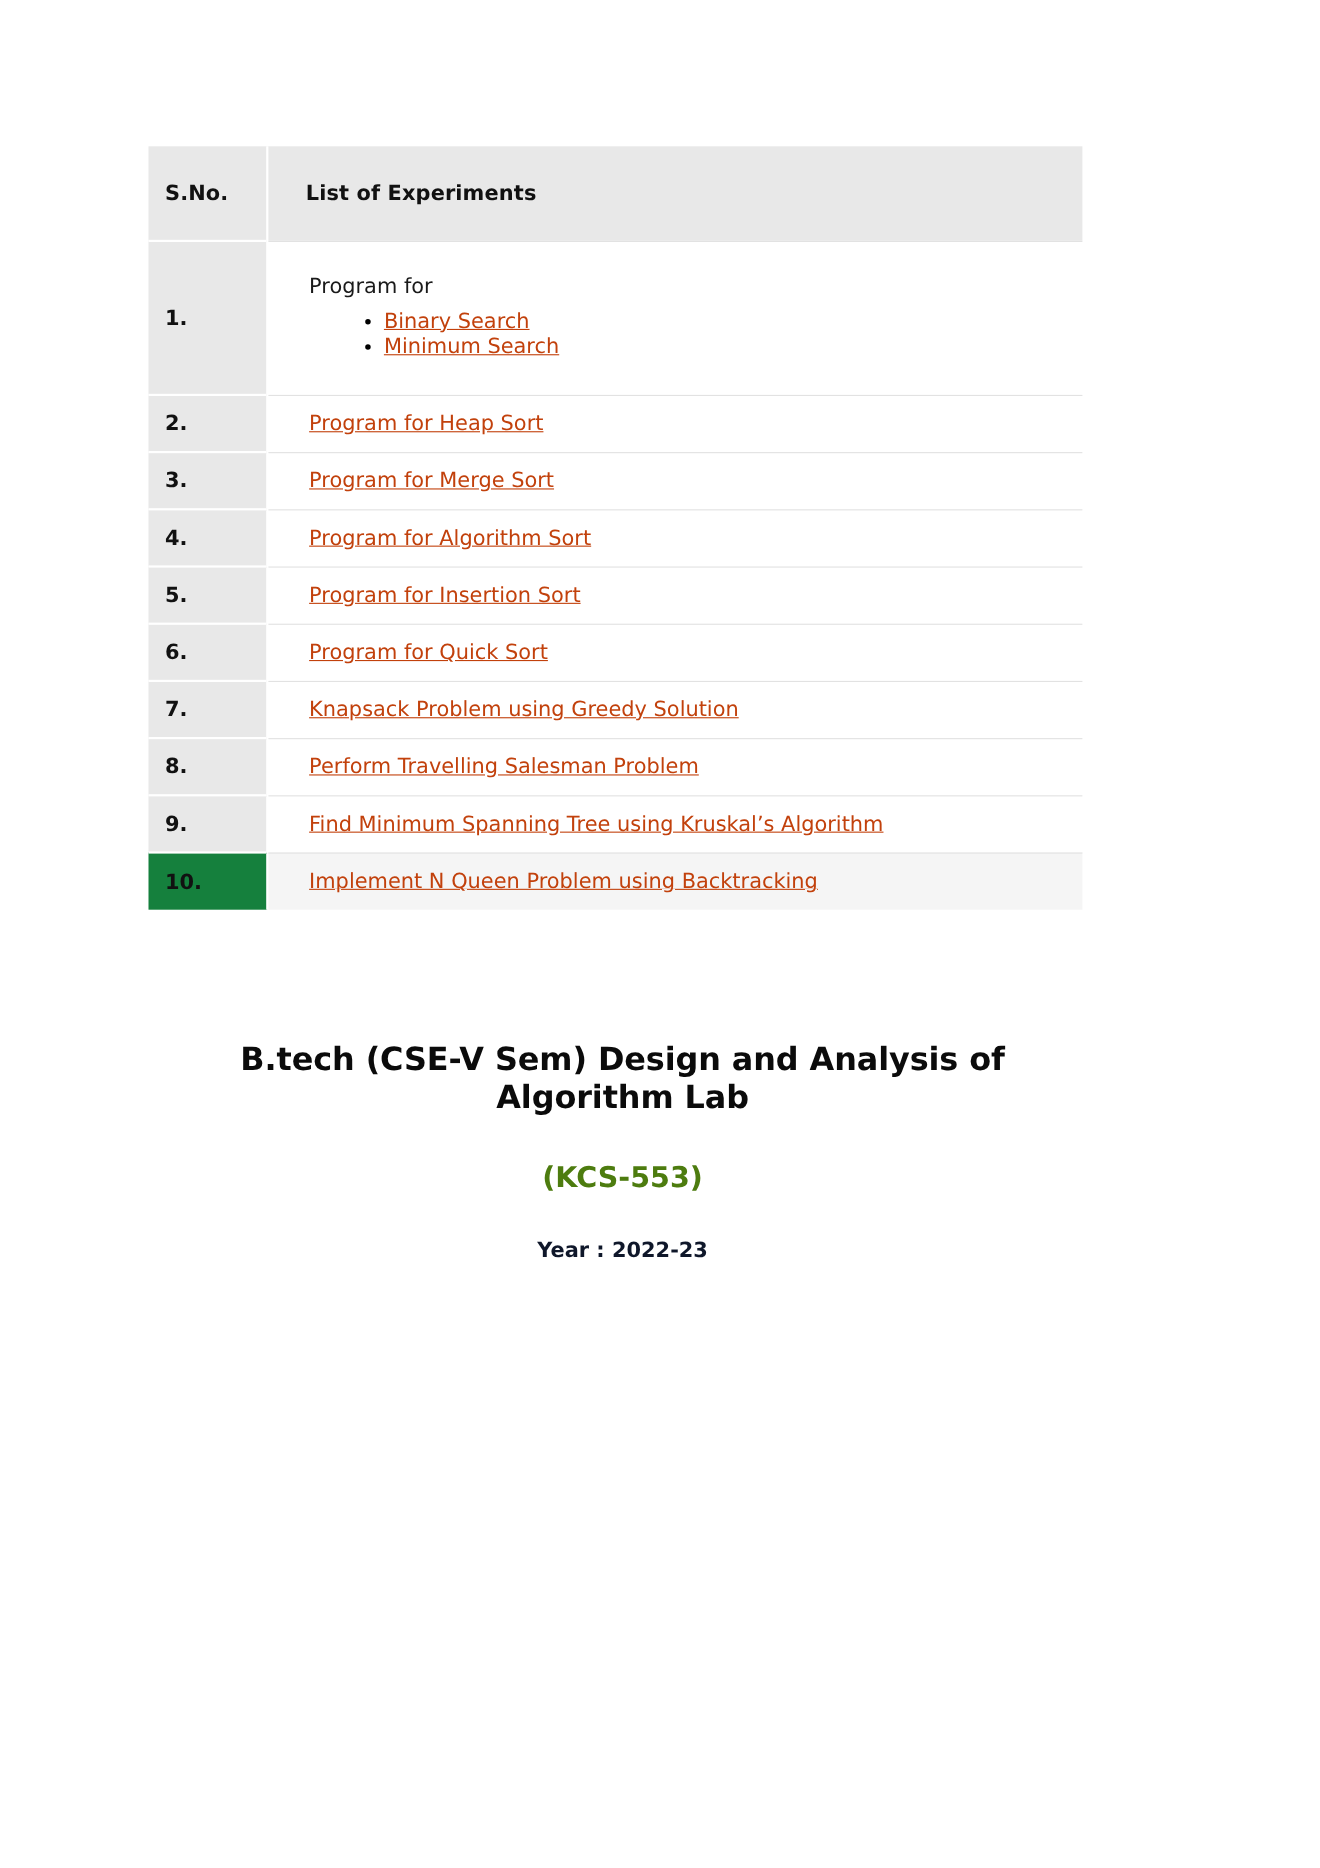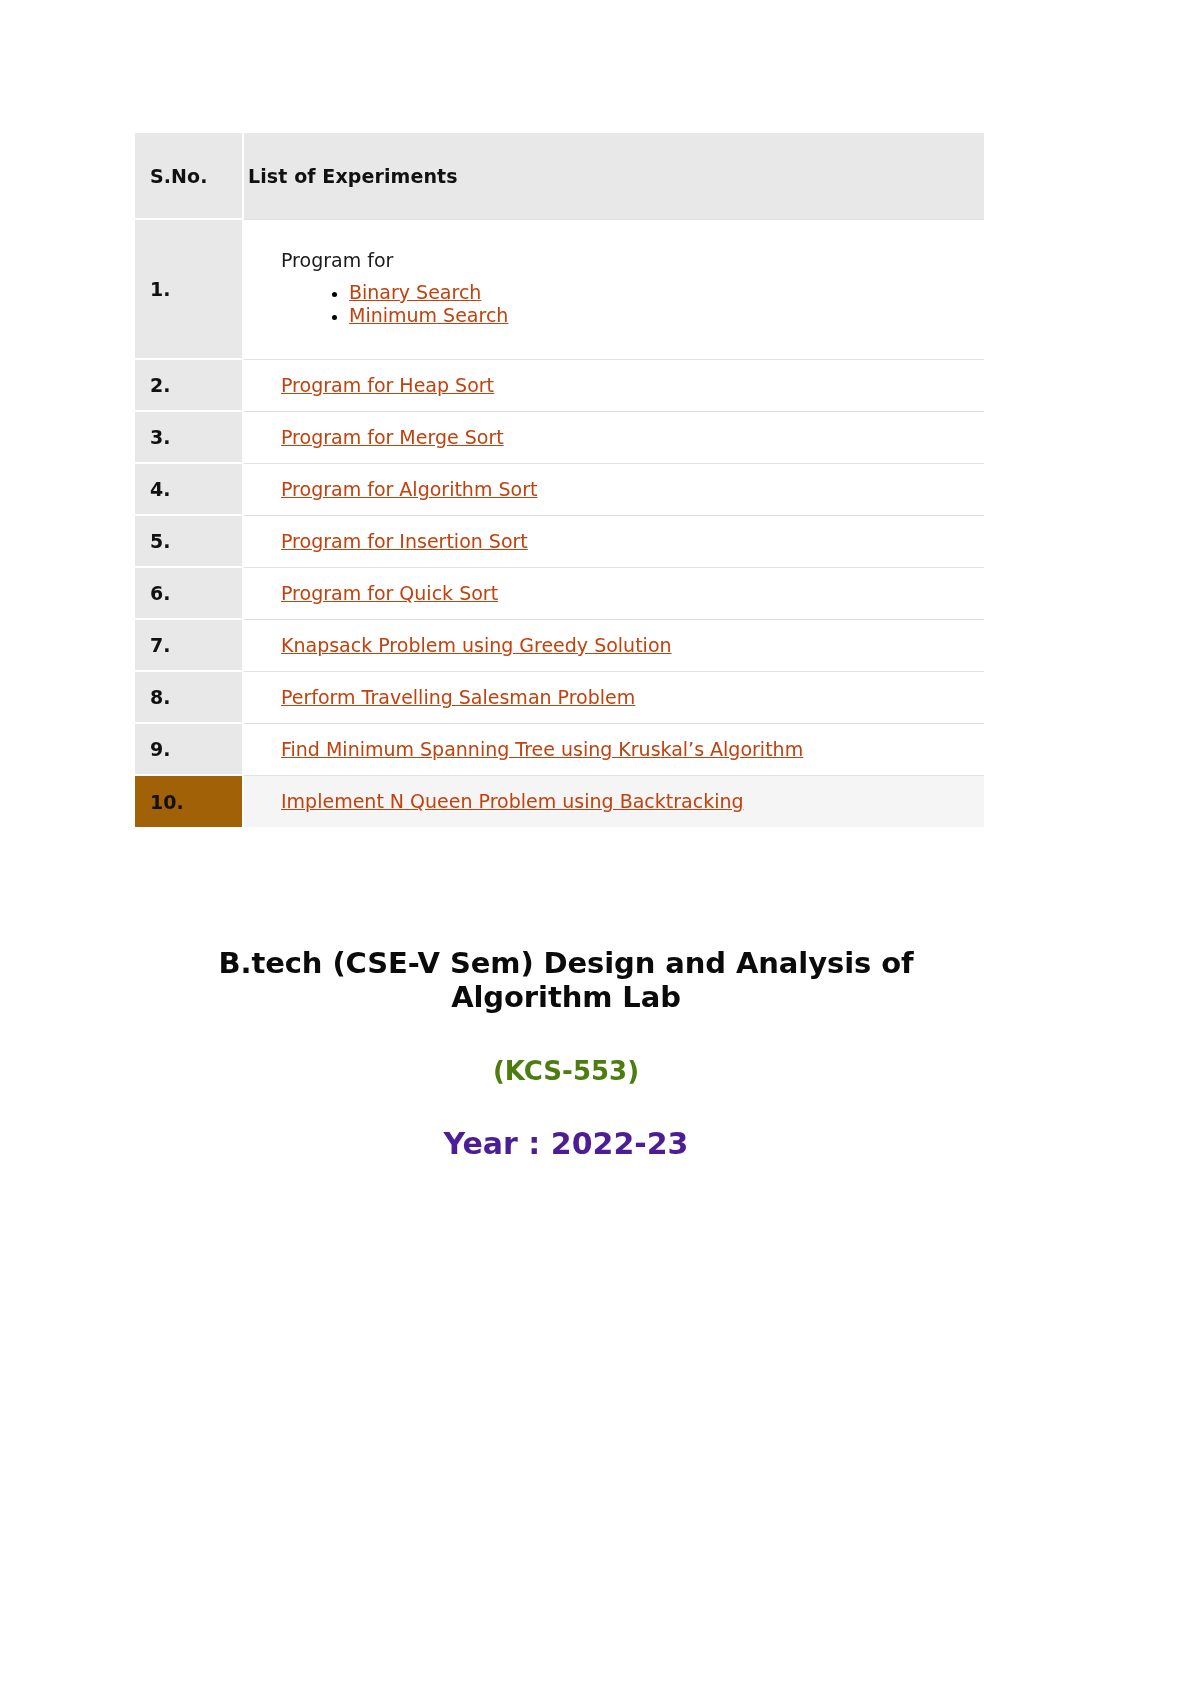--- a/index.html
+++ b/index.html
@@ -56,21 +56,21 @@
     font-size: 19px;
     font-weight: bold;
     color: #111111;
     letter-spacing: 0.1px;
   }
   .hdr-row th.th-sno {
     padding-left: 15px;
     border-right: 2px solid #ffffff;
   }
   .hdr-row th.th-desc {
-    padding-left: 4px;
+    padding-left: 34px;
   }
 
   
   td.sno {
     background: #e8e8e8;
     font-size: 19px;
     font-weight: bold;
     color: #111111;
     padding-left: 15px;
     border-right: 2px solid #ffffff;
@@ -82,21 +82,21 @@
     background: #ffffff;
     font-size: 19px;
     color: #1a1a1a;
     padding-left: 37px;
     border-top: 1px solid #e2e2e2;
   }
   tr.row-alt td.desc {
     background: #f5f5f5;
   }
   tr.row-alt td.sno {
-    background: #a16207;
+    background: #15803d;
   }
 
   tr.data-row { height: 52px; }
   tr.row-tall { height: 140px; }
 
   
   a.exp-link {
     color: #c2410c;
     text-decoration: underline;
     font-size: 19px;
@@ -146,23 +146,23 @@
 
   h2.doc-code {
     margin: 42px 0 0 0;
     font-size: 26px;
     font-weight: bold;
     color: #4d7c0f;
   }
 
   h2.doc-year {
     margin: 40px 0 0 0;
-    font-size: 30px;
-    font-weight: bold;
-    color: #4c1d95;
+    font-size: 19px;
+    font-weight: bold;
+    color: #0f172a;
   }
 </style>
 </head>
 <body>
 
 <div class="page">
 
   <div class="content">
 
     <table class="exp-table">

